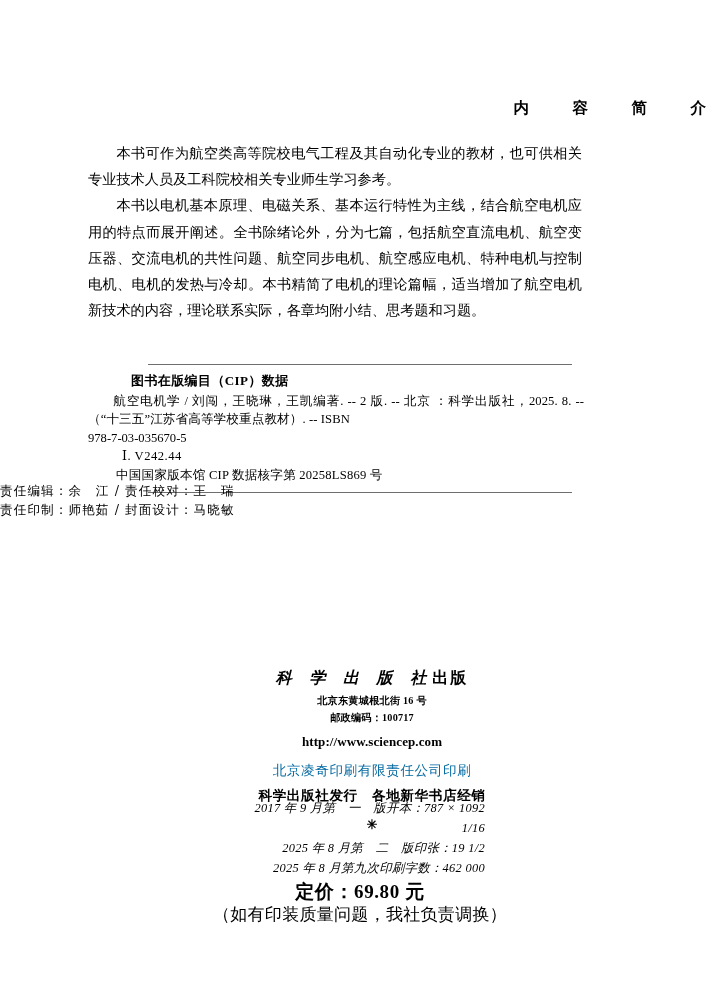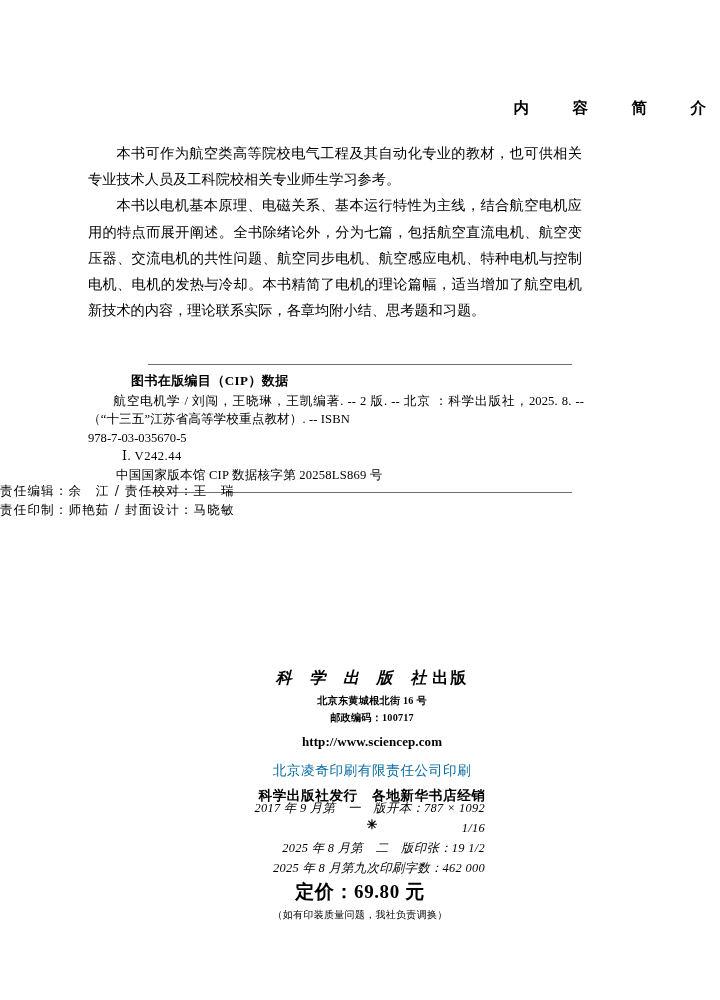--- a/index.html
+++ b/index.html
@@ -187,21 +187,21 @@
     font-style: italic;
   }
   .spec-l { display: inline-block; width: 132px; }
   .price {
     font-size: 19px;
     font-weight: bold;
     margin-top: 4px;
     letter-spacing: 0.6px;
   }
   .exchange {
-    font-size: 10px;
+    font-size: 17px;
     margin-top: 3px;
     letter-spacing: 0.3px;
   }
 </style>
 </head>
 <body>
 
 <div class="page">
 
   <div class="abstract-title">内　容　简　介</div>

